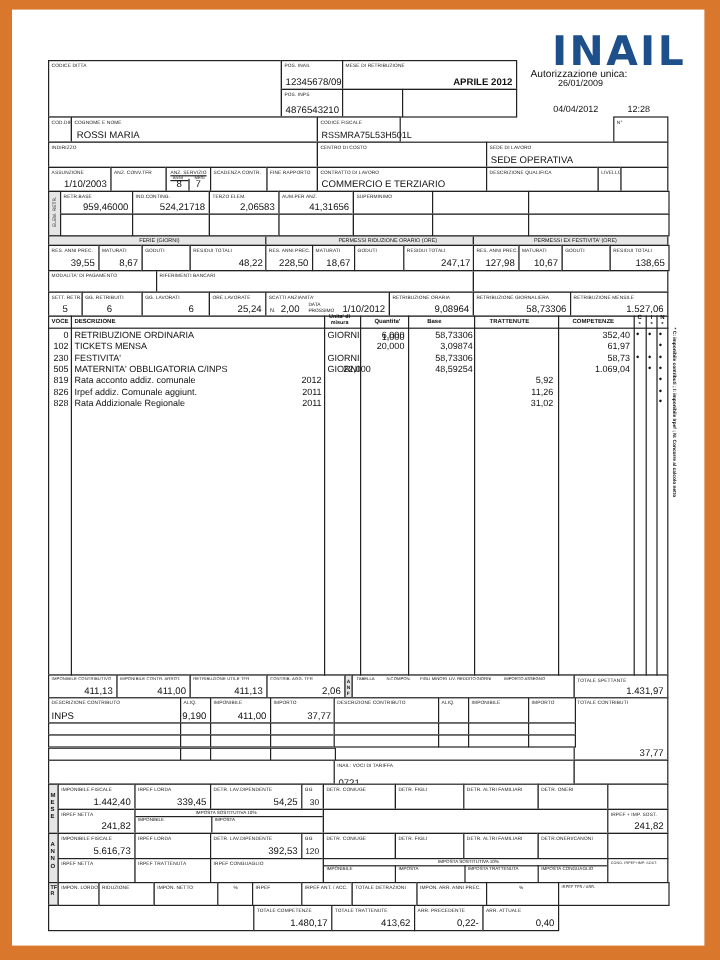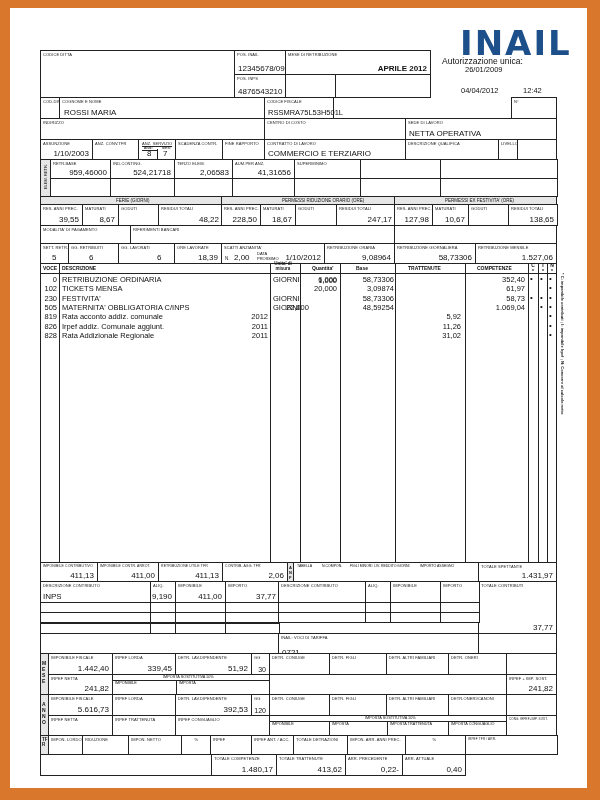--- a/index.html
+++ b/index.html
@@ -21,21 +21,21 @@
 </style>
 </head>
 <body>
 
 <div class="page">
 
   <div class="logo">INAIL</div>
   <div class="abs" style="left:432px;top:48px;font-size:8.5px;">Autorizzazione unica:</div>
   <div class="abs" style="left:455px;top:57px;font-size:7.5px;">26/01/2009</div>
   <div class="abs" style="left:451px;top:78px;font-size:7.5px;">04/04/2012</div>
-  <div class="abs" style="left:513px;top:78px;font-size:7.5px;">12:42</div>
+  <div class="abs" style="left:513px;top:78px;font-size:7.5px;">12:28</div>
 
   <div class="cell" style="left:30px;top:42px;width:195px;height:48px;">
     <span class="lbl">CODICE DITTA</span>
   </div>
   <div class="cell" style="left:224px;top:42px;width:52px;height:25px;">
     <span class="lbl">POS. INAIL</span>
     <span class="val vl" style="left:3px;">12345678/09</span>
   </div>
   <div class="cell" style="left:275px;top:42px;width:146px;height:25px;">
     <span class="lbl">MESE DI RETRIBUZIONE</span>
@@ -64,21 +64,21 @@
   </div>
 
   <div class="cell" style="left:30px;top:110px;width:225px;height:22px;">
     <span class="lbl">INDIRIZZO</span>
   </div>
   <div class="cell" style="left:254px;top:110px;width:142px;height:22px;">
     <span class="lbl">CENTRO DI COSTO</span>
   </div>
   <div class="cell" style="left:395px;top:110px;width:152px;height:22px;">
     <span class="lbl">SEDE DI LAVORO</span>
-    <span class="val vl" style="left:3px;">NETTA OPERATIVA</span>
+    <span class="val vl" style="left:3px;">SEDE OPERATIVA</span>
   </div>
 
   <div class="cell" style="left:30px;top:131px;width:53px;height:21px;">
     <span class="lbl">ASSUNZIONE</span>
     <span class="val vr">1/10/2003</span>
   </div>
   <div class="cell" style="left:82px;top:131px;width:47px;height:21px;">
     <span class="lbl">ANZ. CONV.TFR</span>
   </div>
   <div class="cell" style="left:128px;top:131px;width:38px;height:21px;">
@@ -139,21 +139,21 @@
   <div class="cell" style="left:58px;top:235px;width:51px;height:21px;">
     <span class="lbl">GG. RETRIBUITI</span>
     <span class="val" style="left:20px;bottom:1px;">6</span>
   </div>
   <div class="cell" style="left:108px;top:235px;width:57px;height:21px;">
     <span class="lbl">GG. LAVORATI</span>
     <span class="val" style="left:38px;bottom:1px;">6</span>
   </div>
   <div class="cell" style="left:164px;top:235px;width:48px;height:21px;">
     <span class="lbl">ORE LAVORATE</span>
-    <span class="val vr">18,39</span>
+    <span class="val vr">25,24</span>
   </div>
   <div class="cell" style="left:211px;top:235px;width:104px;height:21px;">
     <span class="lbl">SCATTI ANZIANITA'</span>
     <span class="abs" style="left:3px;bottom:2px;font-size:4.5px;">N.</span>
     <span class="val" style="left:12px;bottom:1px;">2,00</span>
     <span class="abs" style="left:35px;top:8px;font-size:4px;width:20px;line-height:4.5px;text-transform:uppercase;">DATA PROSSIMO</span>
     <span class="val vr">1/10/2012</span>
   </div>
   <div class="cell" style="left:314px;top:235px;width:71px;height:21px;">
     <span class="lbl">RETRIBUZIONE ORARIA</span>
@@ -235,21 +235,21 @@
   <div class="cell" style="left:38px;top:645px;width:65px;height:22px;">
     <span class="lbl">IMPONIBILE FISCALE</span>
     <span class="val vr">1.442,40</span>
   </div>
   <div class="cell" style="left:102px;top:645px;width:64px;height:22px;">
     <span class="lbl">IRPEF LORDA</span>
     <span class="val vr">339,45</span>
   </div>
   <div class="cell" style="left:165px;top:645px;width:77px;height:22px;">
     <span class="lbl">DETR. LAV.DIPENDENTE</span>
-    <span class="val vr">51,92</span>
+    <span class="val vr">54,25</span>
   </div>
   <div class="cell" style="left:241px;top:645px;width:19px;height:22px;">
     <span class="lbl">GG</span>
     <span class="val vr" style="font-size:7px;">30</span>
   </div>
   <div class="cell" style="left:259px;top:645px;width:61px;height:22px;">
     <span class="lbl">DETR. CONIUGE</span>
   </div>
   <div class="cell" style="left:319px;top:645px;width:58px;height:22px;">
     <span class="lbl">DETR. FIGLI</span>

